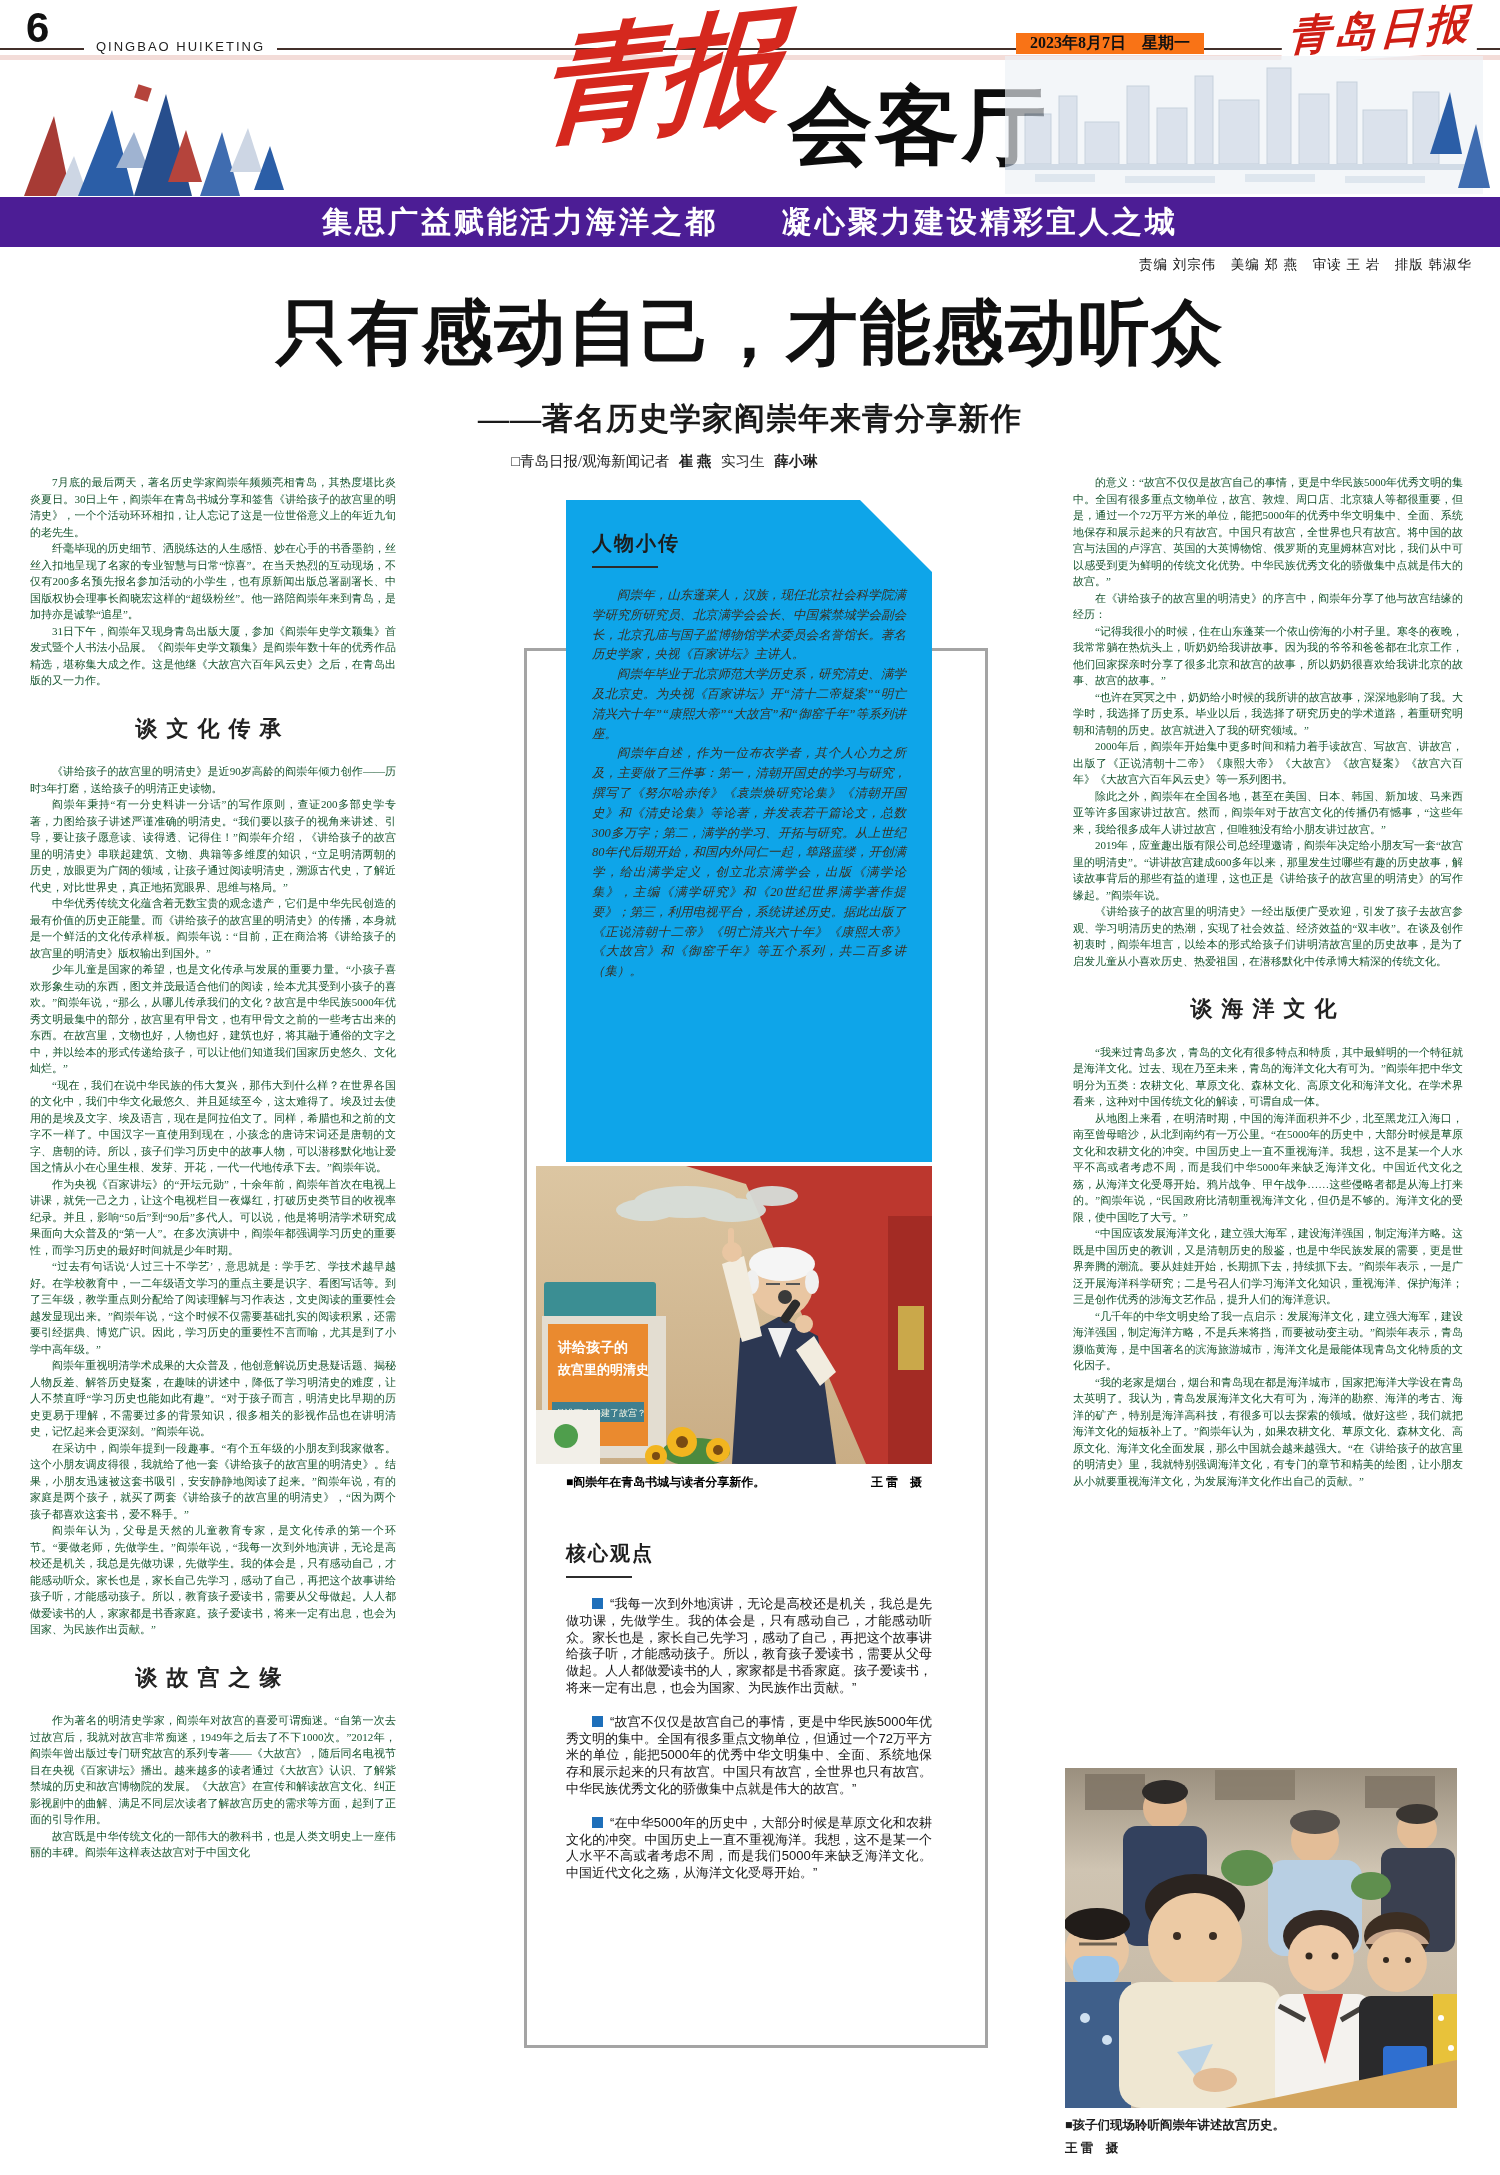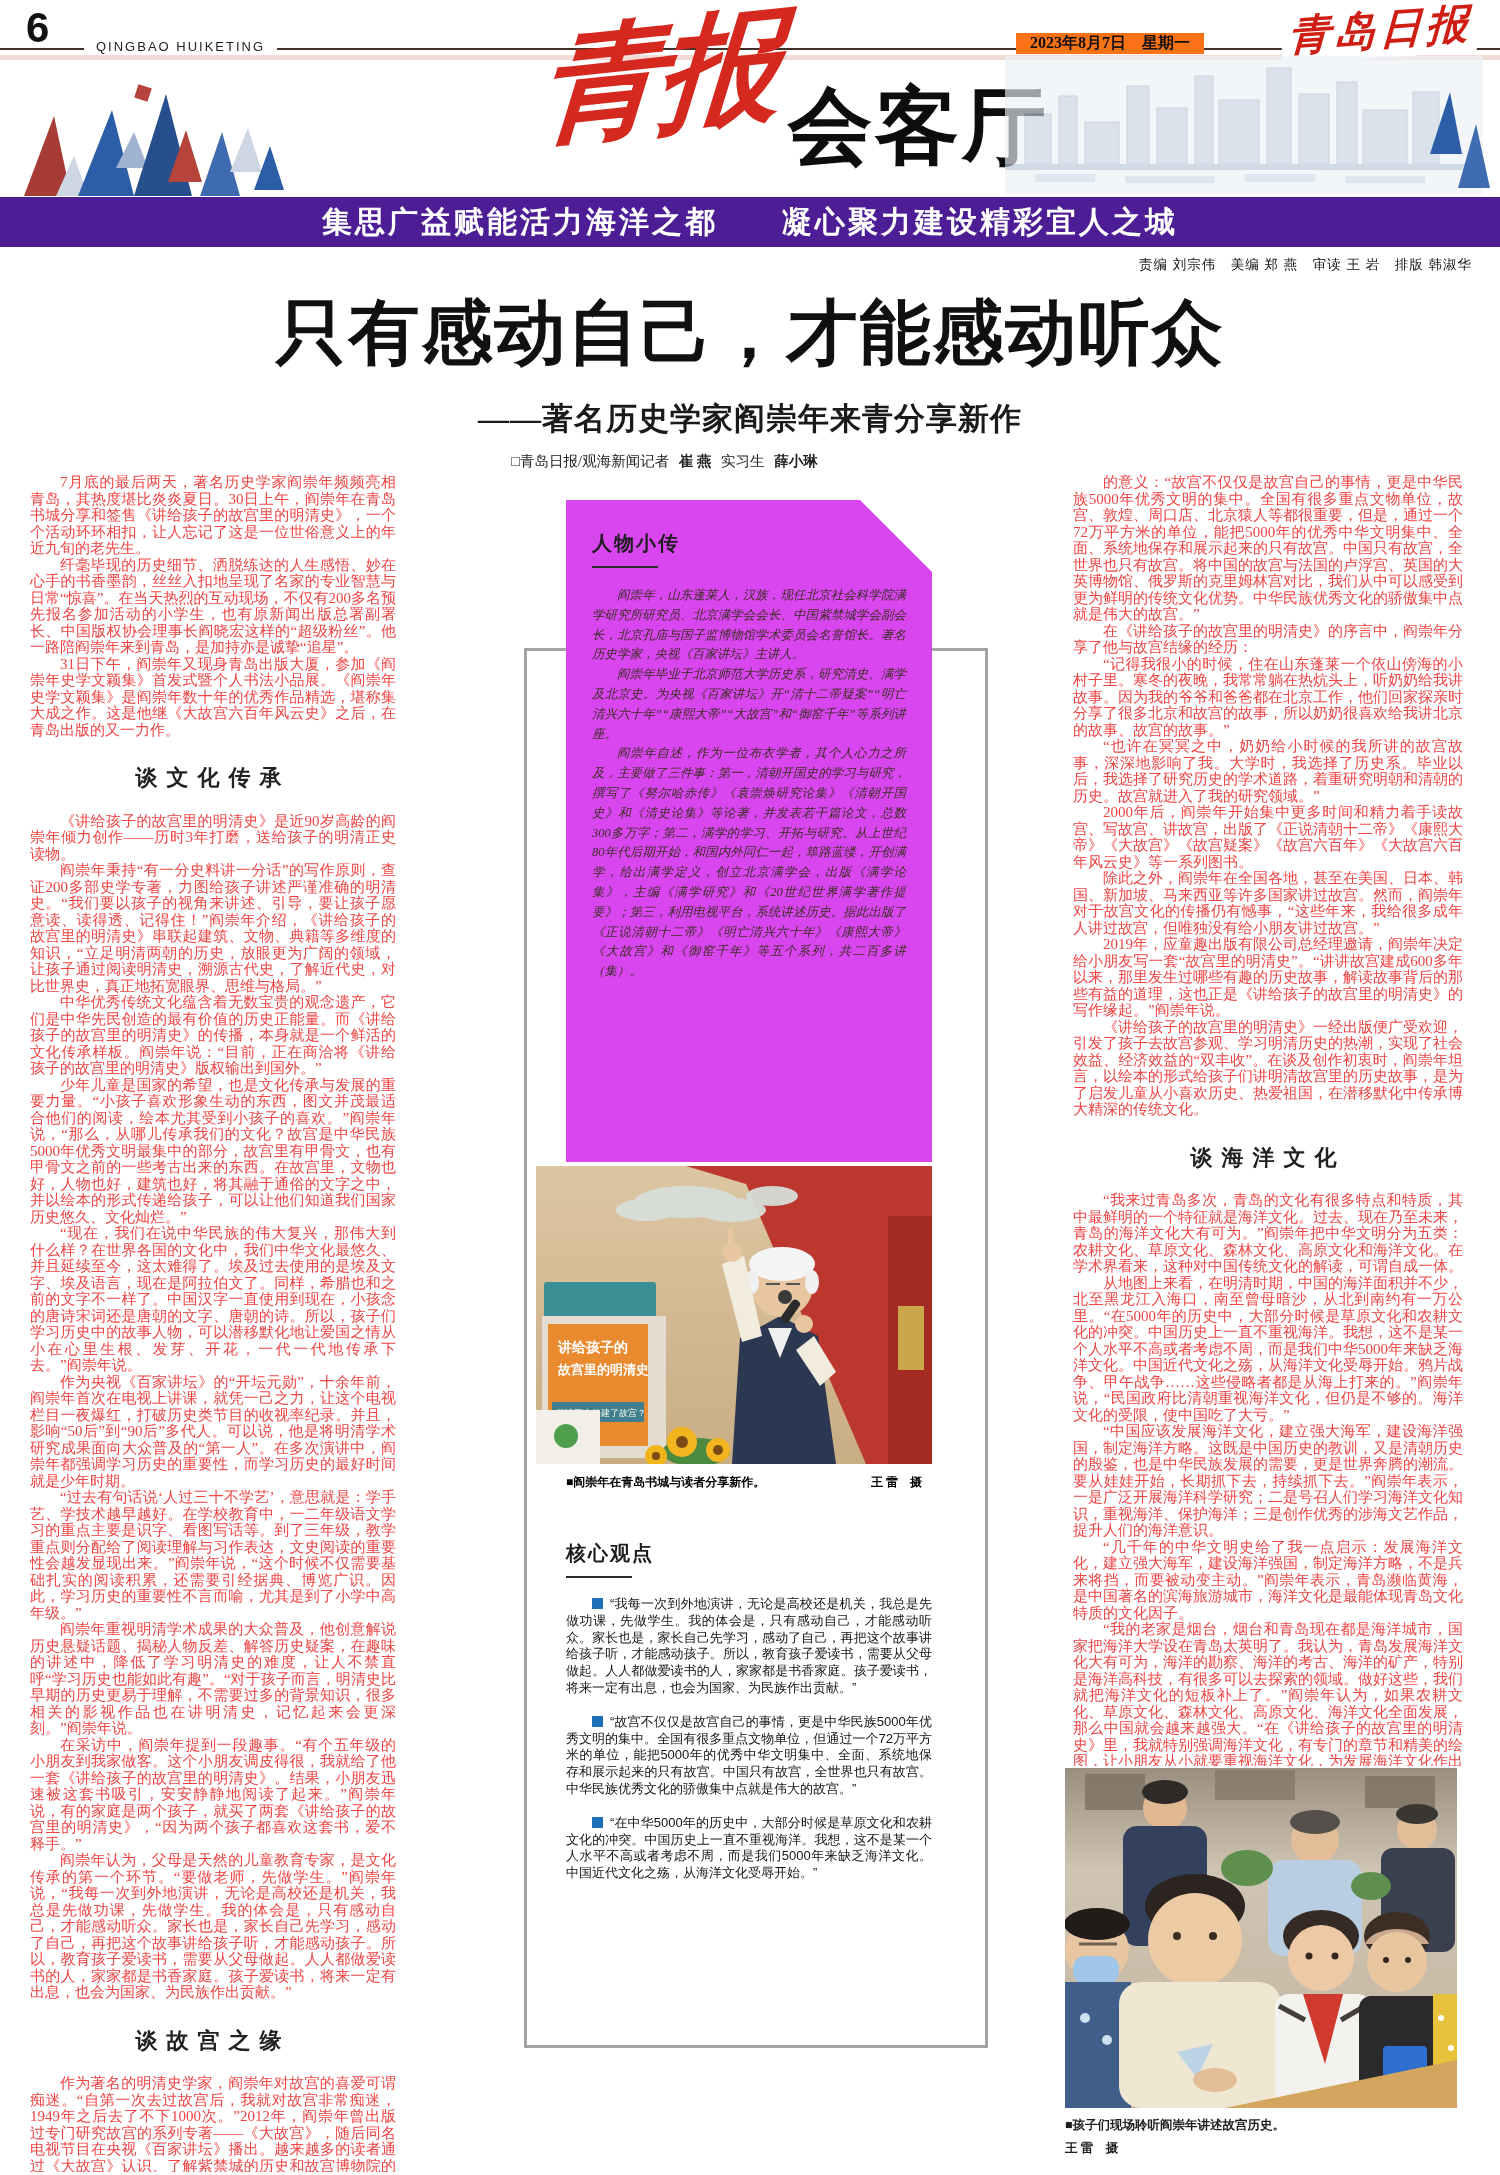--- a/index.html
+++ b/index.html
@@ -36,28 +36,28 @@
         font:900 71px "Liberation Serif",serif;letter-spacing:2px;color:#101010;}
   .subhead{position:absolute;left:0;top:398px;width:1500px;text-align:center;
         font:600 31px "Liberation Serif",serif;color:#1a1a1a;letter-spacing:1px;}
   .byline{position:absolute;left:12px;top:452px;width:1311px;text-align:center;
         font:14.5px "Liberation Serif",serif;color:#222;}
   .byline b{font-weight:700;margin:0 6px;}
   
   .col{position:absolute;overflow:hidden;}
   .col1{left:30px;top:474px;width:366px;height:1698px;}
   .col3{left:1073px;top:474px;width:390px;height:1292px;}
-  .para{margin:0;font-size:15px;line-height:16.5px;text-align:justify;text-indent:2em;color:#ef4444;}
+  .para{margin:0;font-size:11px;line-height:16.5px;text-align:justify;text-indent:2em;color:#14532d;}
   .sec-head{margin:26px 0 20px;font-size:22px;font-weight:600;letter-spacing:9px;
         text-align:center;text-indent:0;color:#222;line-height:1.3;}
   
   .frame{position:absolute;left:524px;top:648px;width:464px;height:1400px;
         border:3px solid #a4a4a4;box-sizing:border-box;}
   .profile-box{position:absolute;left:566px;top:500px;width:366px;height:662px;
-        background:#d946ef;box-sizing:border-box;padding:30px 26px;
+        background:#0ea5e9;box-sizing:border-box;padding:30px 26px;
         clip-path:polygon(0 0,294px 0,366px 72px,366px 662px,0 662px);}
   .box-title{font:700 20px "Liberation Sans",sans-serif;color:#1d1d1d;letter-spacing:2px;}
   .title-rule{width:66px;height:2px;background:#2c2c2c;margin:9px 0 18px;}
   .profile-para{margin:0;font-size:12.5px;line-height:19.8px;text-align:justify;text-indent:2em;
         font-style:italic;color:#3a2f21;}
   .photo1{position:absolute;left:536px;top:1166px;width:396px;height:298px;}
   .caption1{position:absolute;left:566px;top:1474px;width:366px;display:flex;
         justify-content:space-between;font-size:12px;font-weight:700;color:#000000;}
   .caption1 .credit{margin-right:10px;white-space:nowrap;}
   .core{position:absolute;left:566px;top:1540px;width:366px;}

